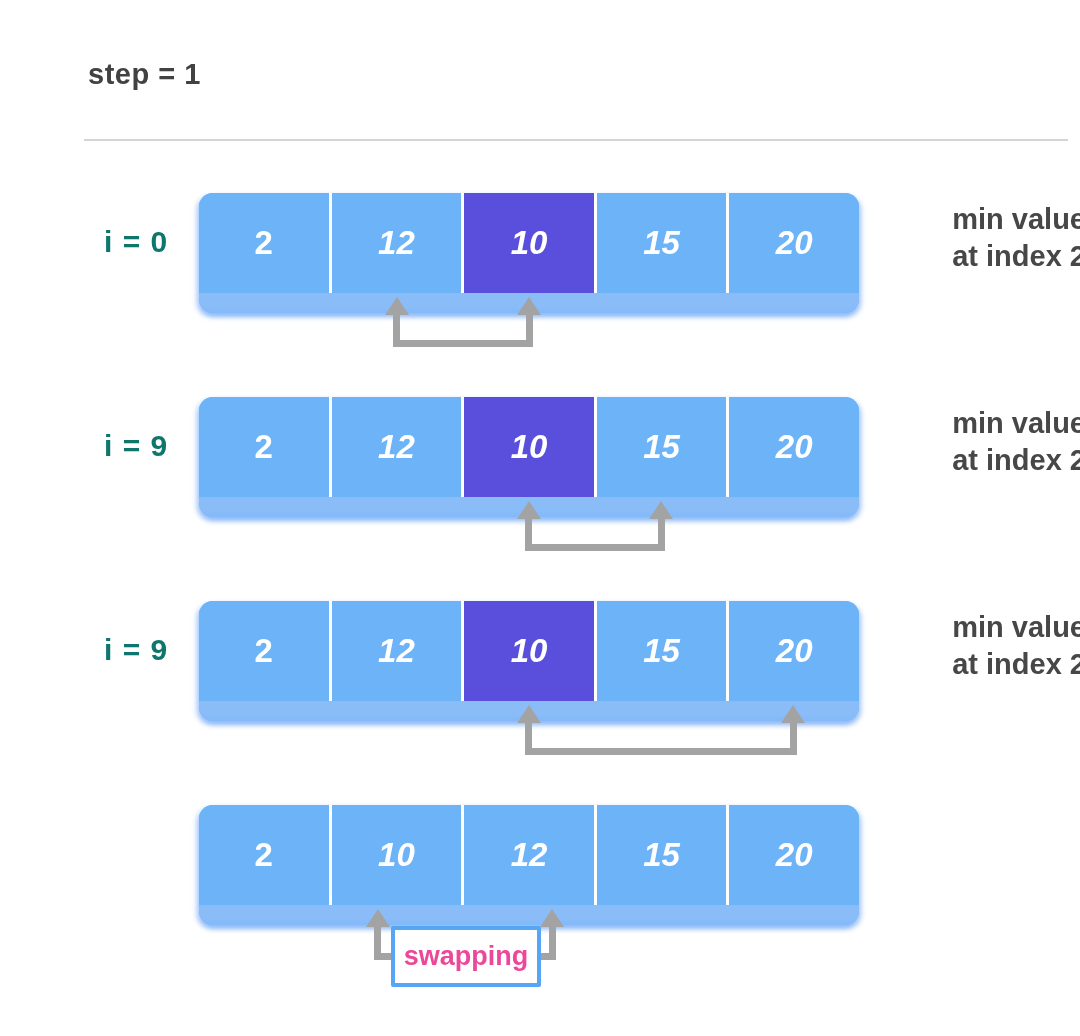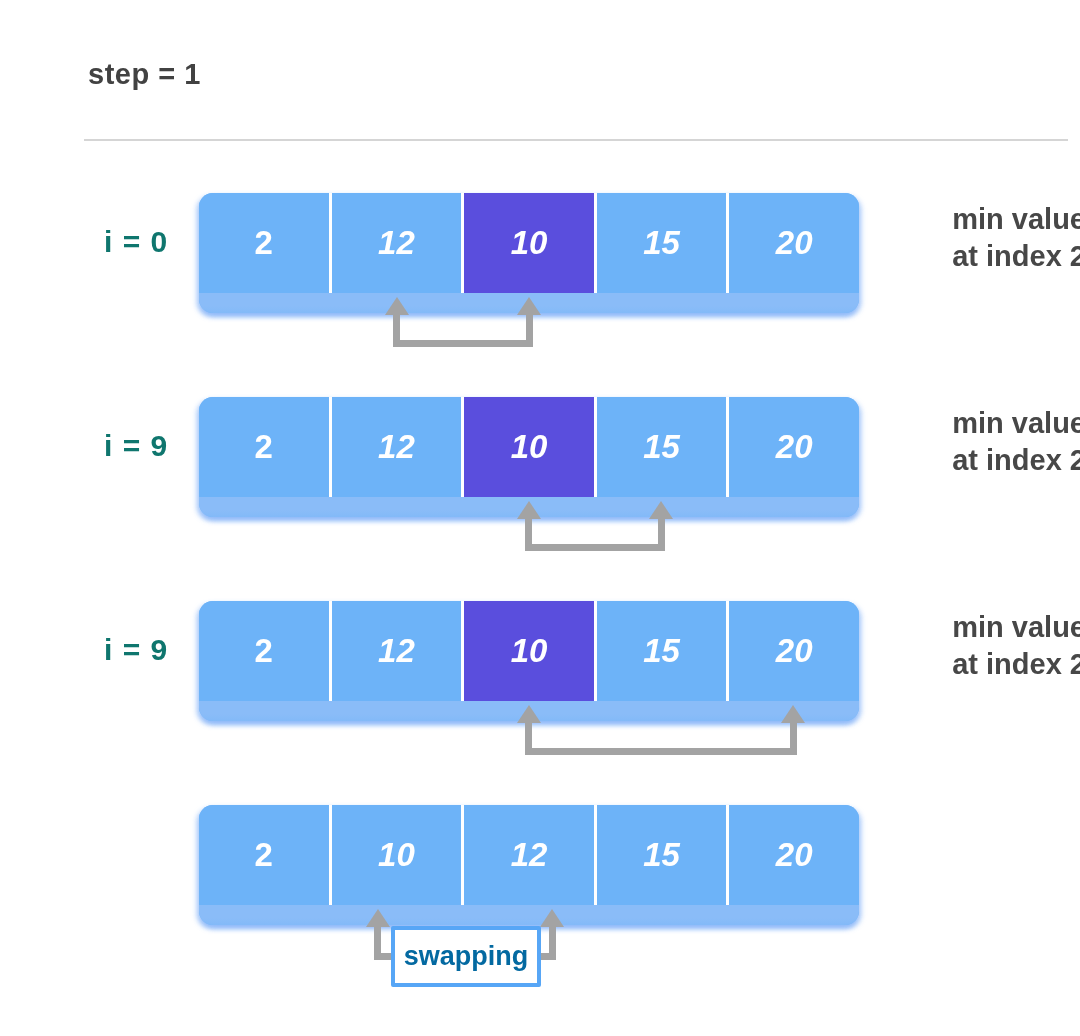--- a/index.html
+++ b/index.html
@@ -106,21 +106,21 @@
     width: 150px; height: 61px;
     box-sizing: border-box;
     background: #ffffff;
     border: 4px solid #57a6f6;
     border-radius: 2px;
     display: flex;
     align-items: center;
     justify-content: center;
     font-size: 27px;
     font-weight: 600;
-    color: #0369a1;
+    color: #ec4899;
   }
 </style>
 </head>
 <body>
 
 <div class="canvas">
 
   <div class="step-title">step = 1</div>
   <div class="divider"></div>
 

